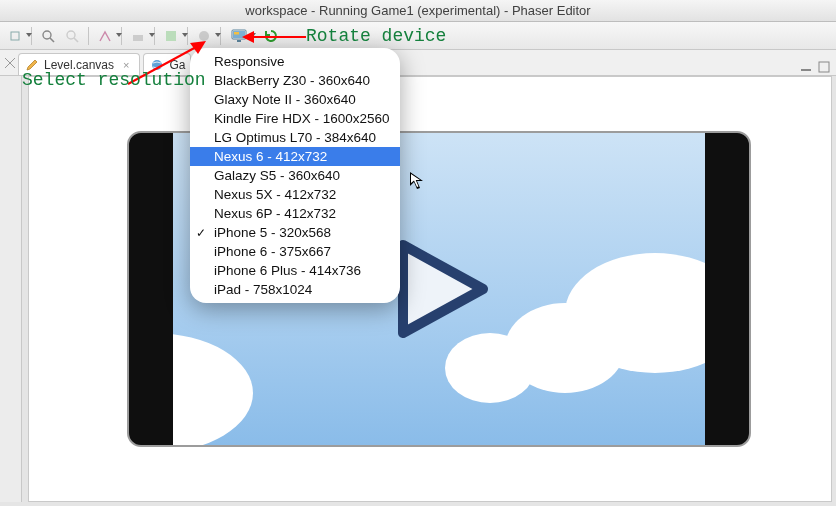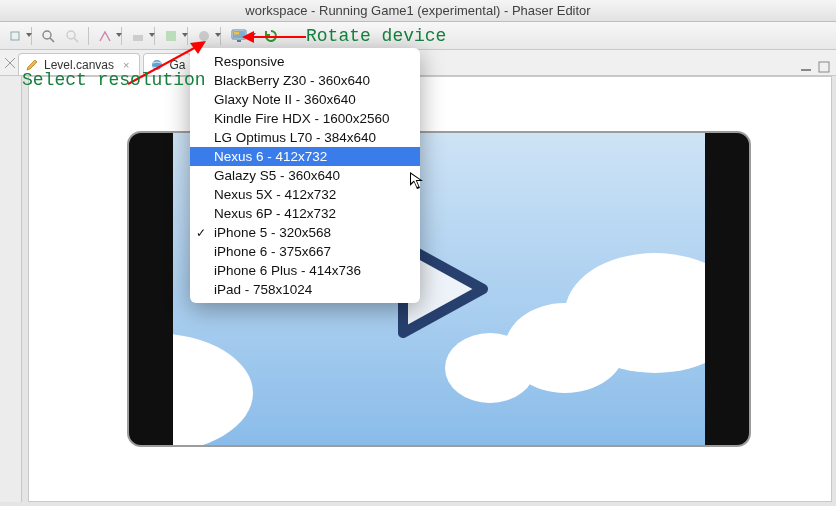--- a/index.html
+++ b/index.html
@@ -141,23 +141,23 @@
   .play-tri {
     position: absolute;
     left: 50%; top: 50%;
     transform: translate(-50%, -50%);
   }
 
   .dropdown {
     position: absolute;
     top: 48px;
     left: 190px;
-    width: 230px;
+    width: 210px;
     background: #fff;
-    border-radius: 6px;
+    border-radius: 16px;
     box-shadow: 0 6px 24px rgba(0,0,0,.35);
     padding: 4px 0;
     z-index: 40;
   }
   .dd-item {
     height: 19px;
     line-height: 19px;
     padding: 0 16px 0 24px;
     font-size: 13.5px;
     color: #111;

